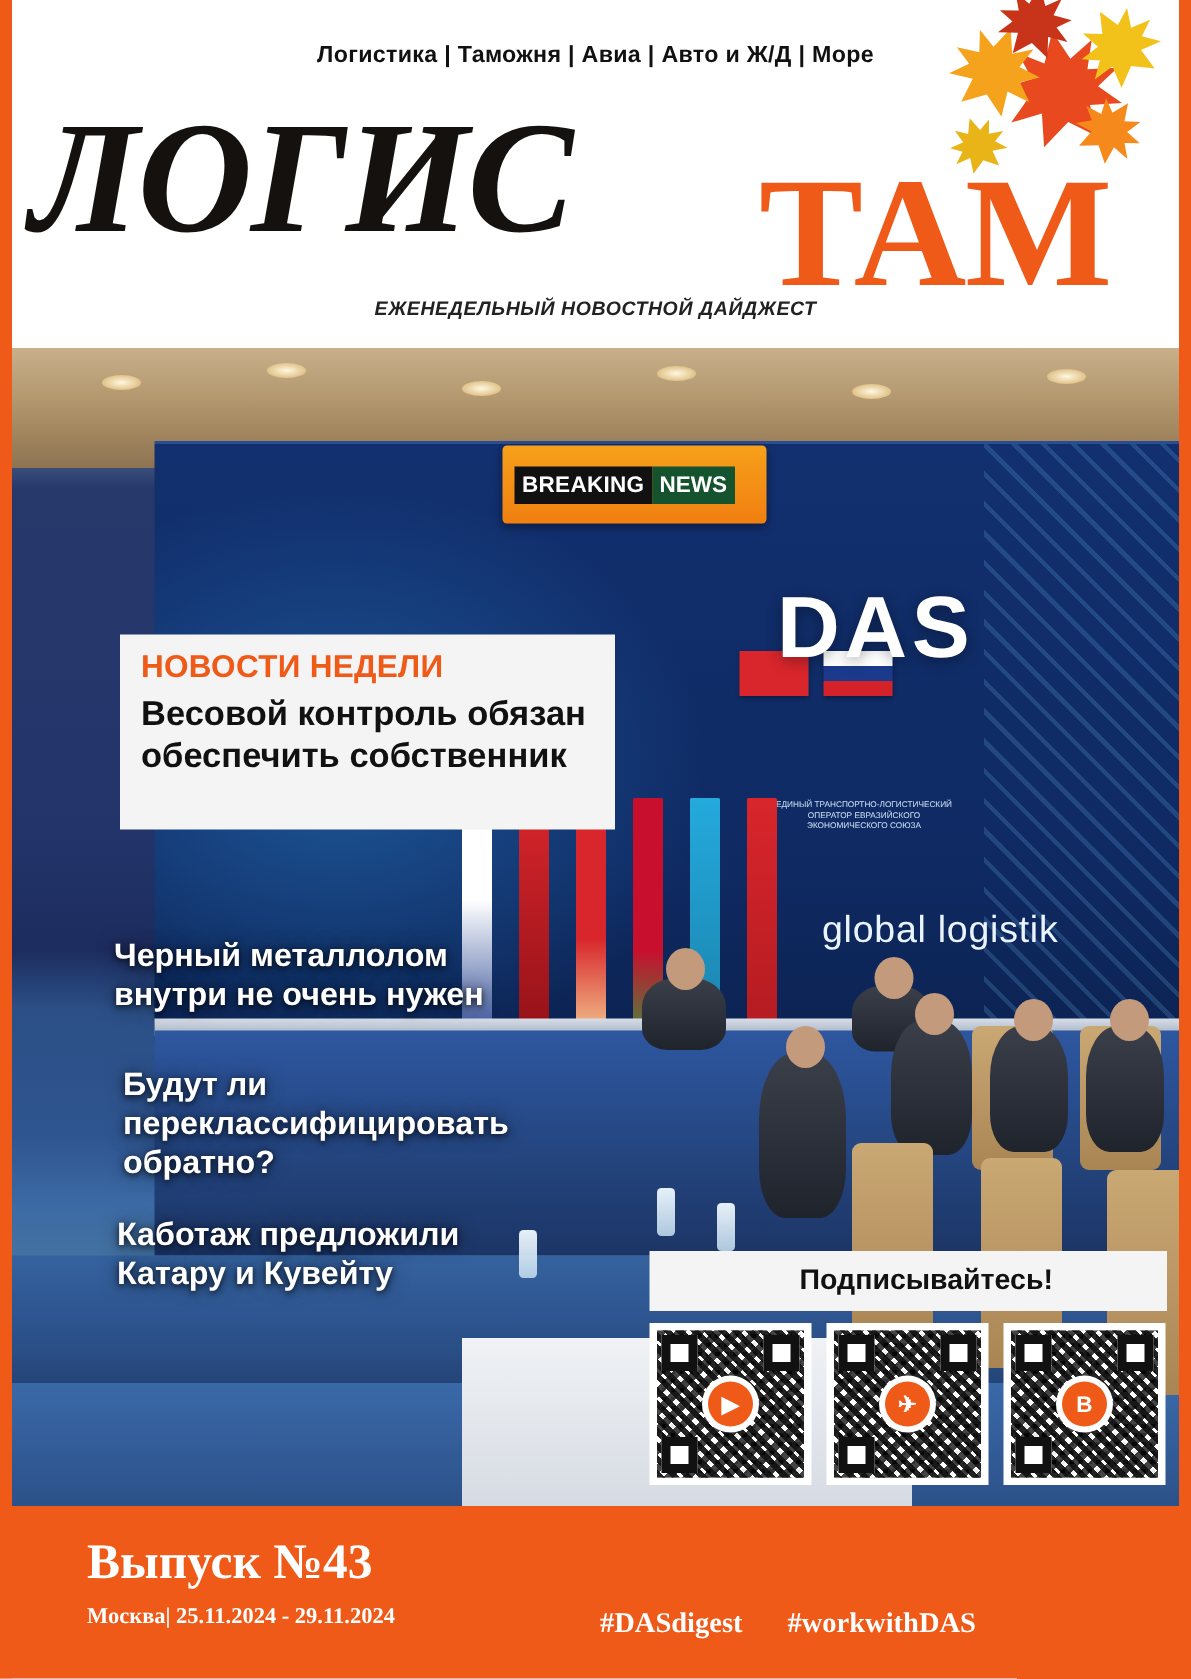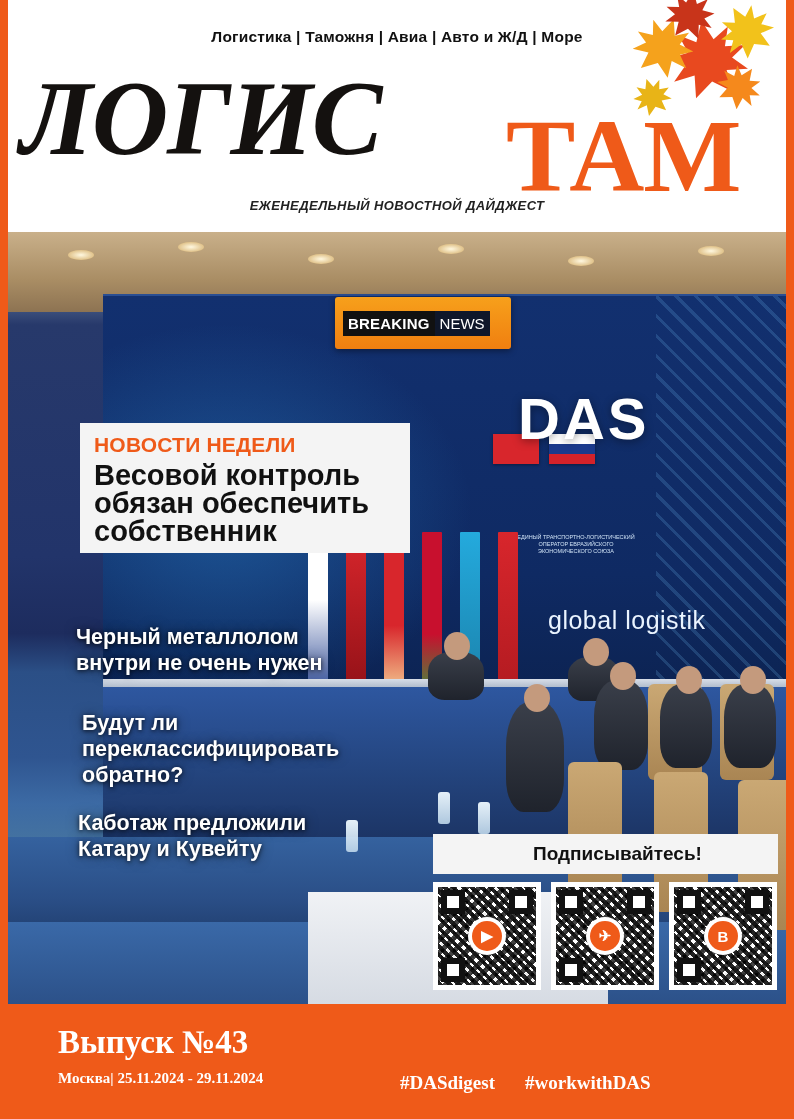--- a/index.html
+++ b/index.html
@@ -184,37 +184,37 @@
   }
   .breaking-bar {
     position:absolute; left: 8px; top: 14px; width: 160px; height: 25px;
     display:flex; align-items:stretch;
   }
   .bn-left {
     background:#111; color:#fff; font-weight:bold; font-size:15px;
     display:flex; align-items:center; padding: 11px 5px; letter-spacing:.2px;
   }
   .bn-right {
-    background:#0f172a; color:#fff; font-weight:normal; font-size:15px;
+    background:#14532d; color:#fff; font-weight:bold; font-size:15px;
     display:flex; align-items:center; padding: 0 5px;
   }
 
   
   .news-box {
     position: absolute; left: 72px; top: 191px;
     width: 330px; height: 130px;
     background: #f4f4f4;
     padding: 10px 14px 0 14px;
   }
   .news-kicker {
     color: #ef5a19; font-size: 21px; font-weight: bold; letter-spacing: .2px;
   }
   .news-title {
     margin-top: 4px;
-    color: #111; font-size: 29px; font-weight: bold; line-height: 28px;
+    color: #111; font-size: 23px; font-weight: bold; line-height: 28px;
   }
 
   
   .hl {
     position: absolute;
     color: #ffffff; font-weight: bold; font-size: 21.5px; line-height: 26px;
     text-shadow: 0 1px 4px rgba(0,0,0,.75), 0 0 12px rgba(0,0,0,.5);
   }
   .hl-1 { left: 68px; top: 392px; width: 300px; }
   .hl-2 { left: 74px; top: 478px; width: 290px; }

